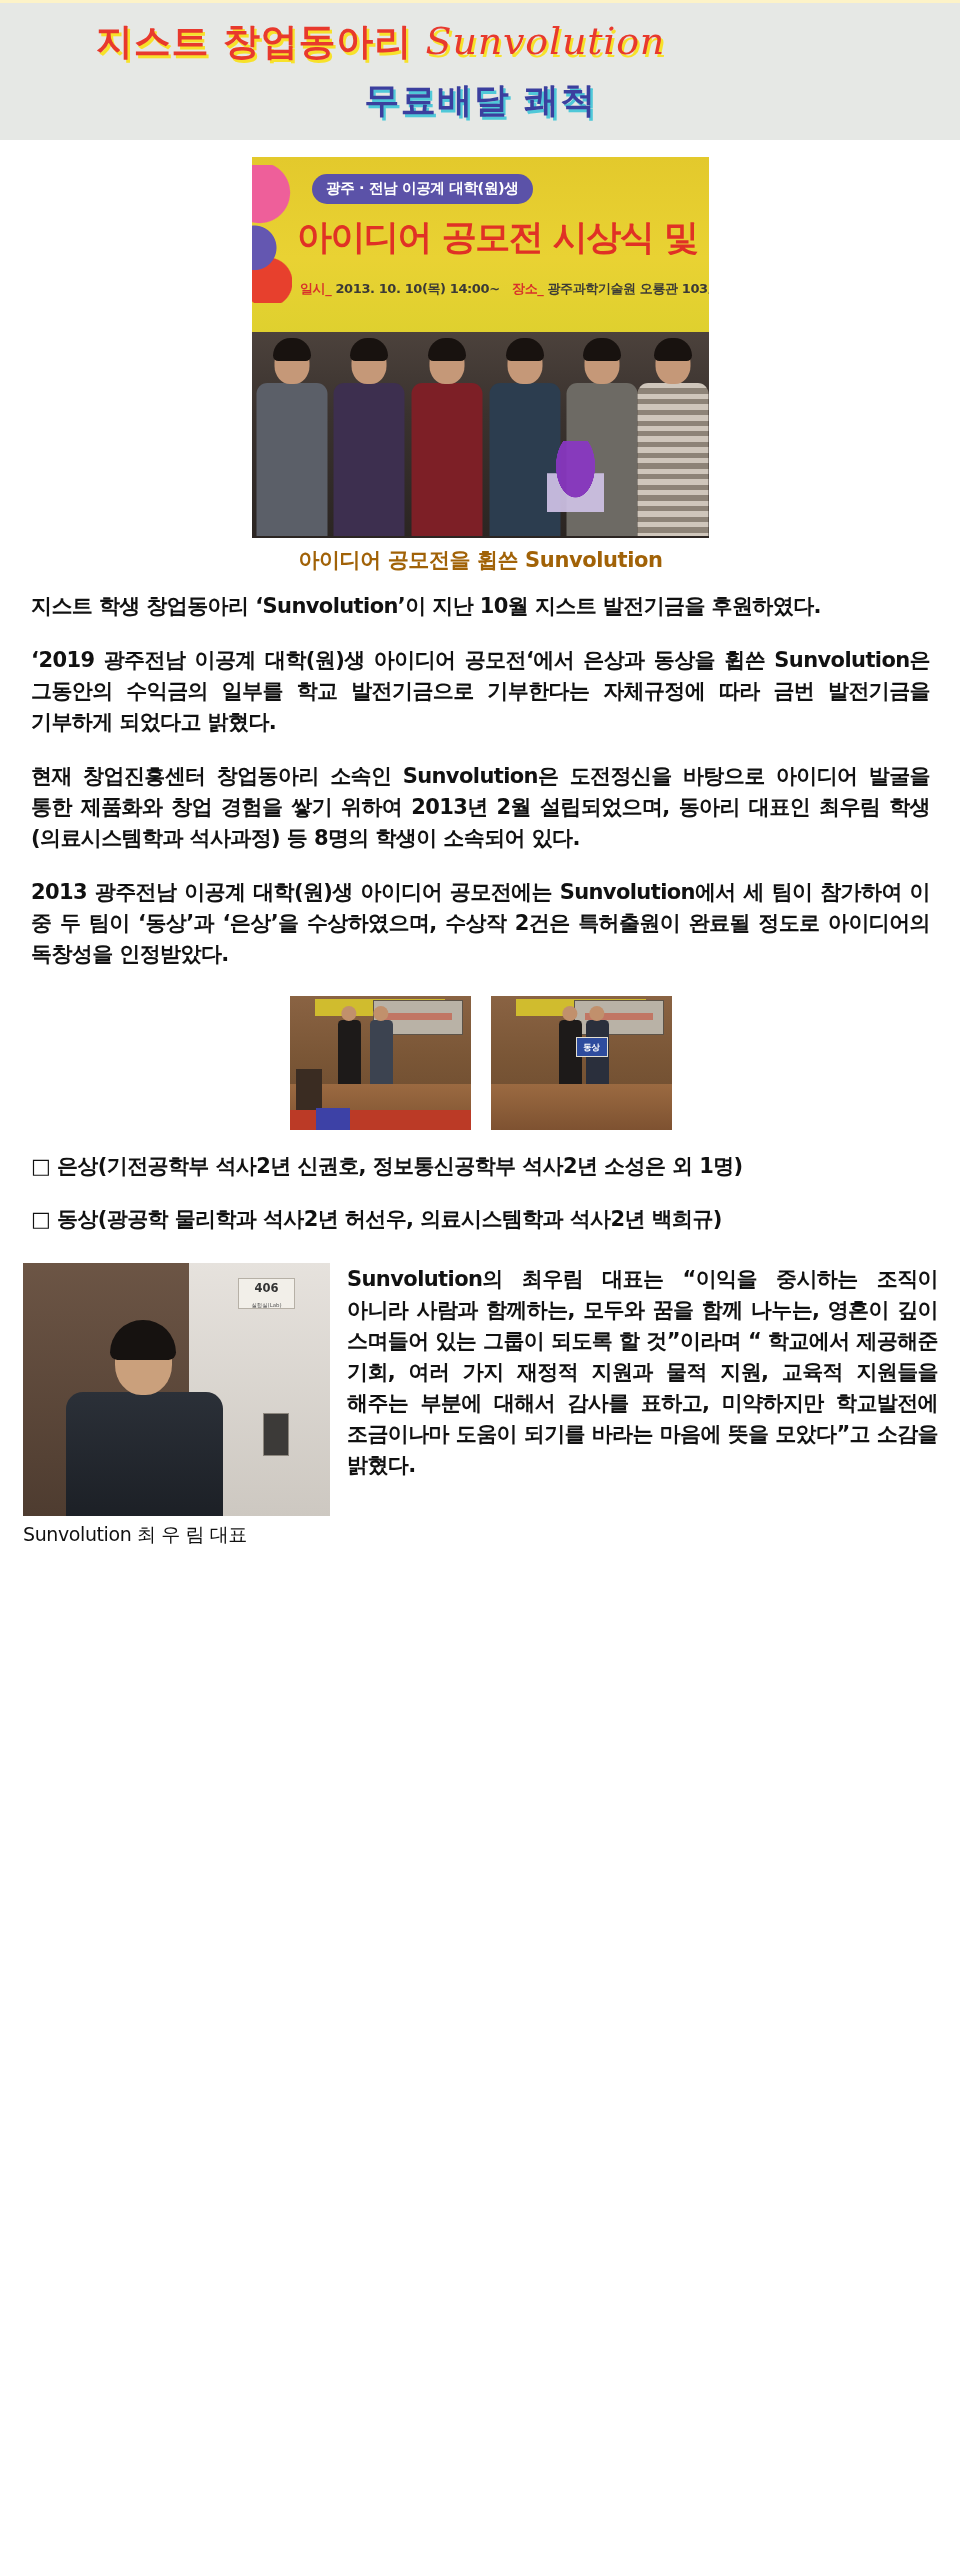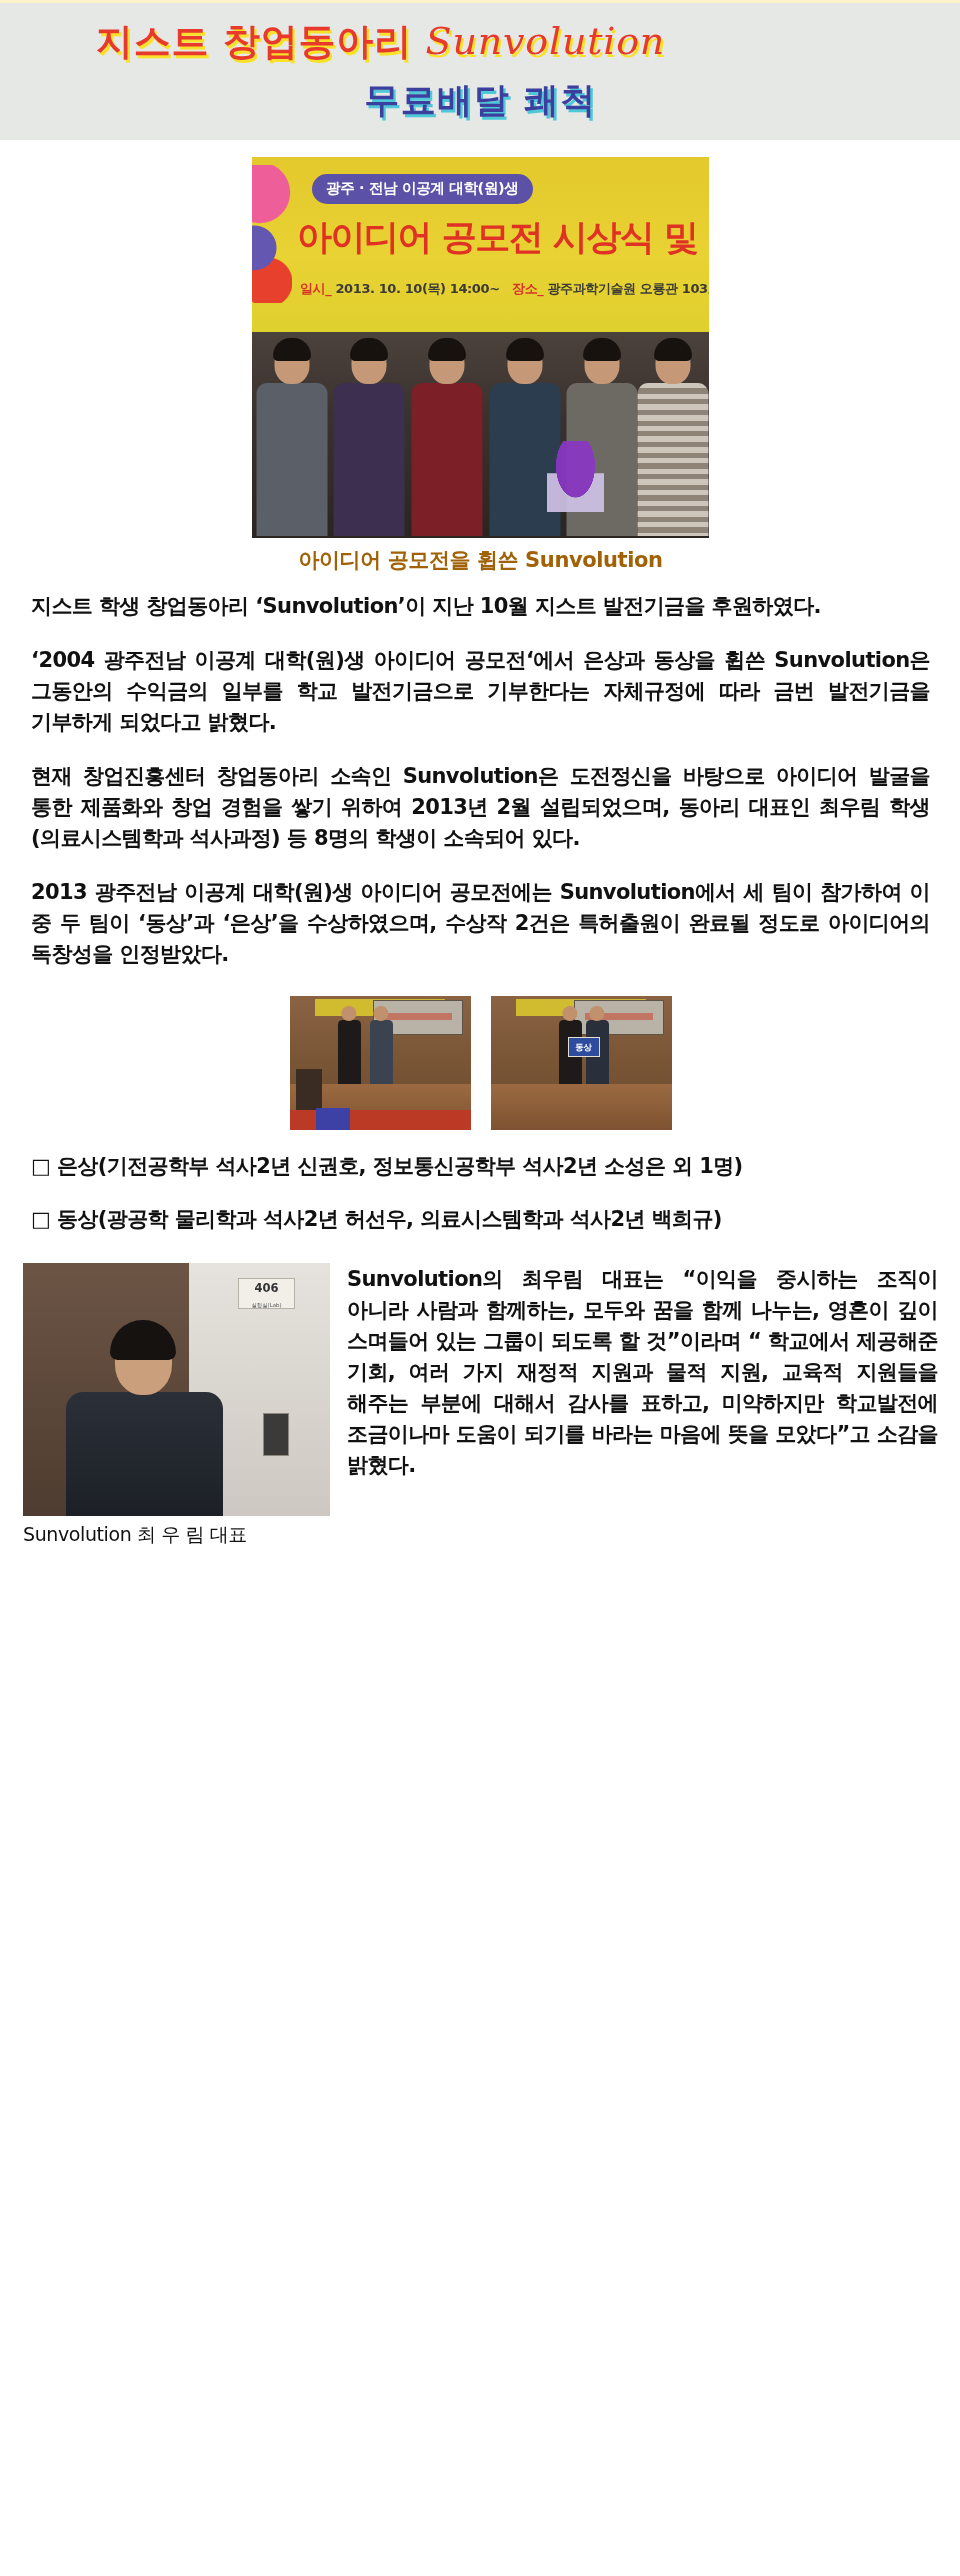--- a/index.html
+++ b/index.html
@@ -285,21 +285,21 @@
     position: absolute; left: 26px; bottom: 0;
     width: 34px; height: 21.5px; background: #3d41a6;
   }
   .ap1 .table {
     position: absolute; left: 0; right: 0; bottom: 0; height: 20px;
     background: #bb3a26;
   }
   .ap2 .figure.a { left: 68px; }
   .ap2 .figure.b { left: 95px; background: #2a2f3c; }
   .ap2 .plaque {
-    position: absolute; left: 77px; bottom: 54%;
+    position: absolute; left: 85px; bottom: 54%;
     width: 32px; height: 20px;
     background: #2e4c9e;
     border: 1.5px solid #e4e0d2;
     color: #fff; font-size: 8.4px; font-weight: bold;
     text-align: center; line-height: 18.4px;
   }
 
   
   .feature-block {
     display: flex;
@@ -439,21 +439,21 @@
           </div>
         <div class="bouquet"></div>
       </div>
     </div>
   </div>
 
   <div class="hero-caption">아이디어 공모전을 휩쓴 Sunvolution</div>
 
   <div class="article">
     <p class="body-text first">지스트 학생 창업동아리 ‘Sunvolution’이 지난 10월 지스트 발전기금을 후원하였다.</p>
-    <p class="body-text">‘2004 광주전남 이공계 대학(원)생 아이디어 공모전‘에서 은상과 동상을 휩쓴 Sunvolution은  그동안의 수익금의 일부를 학교 발전기금으로 기부한다는 자체규정에 따라 금번 발전기금을 기부하게 되었다고 밝혔다.</p>
+    <p class="body-text">‘2019 광주전남 이공계 대학(원)생 아이디어 공모전‘에서 은상과 동상을 휩쓴 Sunvolution은  그동안의 수익금의 일부를 학교 발전기금으로 기부한다는 자체규정에 따라 금번 발전기금을 기부하게 되었다고 밝혔다.</p>
     <p class="body-text">현재  창업진흥센터  창업동아리  소속인  Sunvolution은 도전정신을  바탕으로  아이디어  발굴을  통한  제품화와  창업 경험을 쌓기 위하여  2013년 2월 설립되었으며, 동아리 대표인 최우림  학생  (의료시스템학과  석사과정)  등  8명의  학생이 소속되어 있다.</p>
     <p class="body-text">2013  광주전남  이공계  대학(원)생  아이디어  공모전에는 Sunvolution에서 세 팀이 참가하여 이 중 두 팀이 ‘동상’과 ‘은상’을 수상하였으며, 수상작 2건은 특허출원이 완료될 정도로 아이디어의 독창성을 인정받았다.</p>
   </div>
 
   <div class="photo-pair">
     <div class="award-photo ap1">
       <div class="wall"></div>
       <div class="banner-strip"></div>
       <div class="screen"></div>
       <div class="stage"></div>

